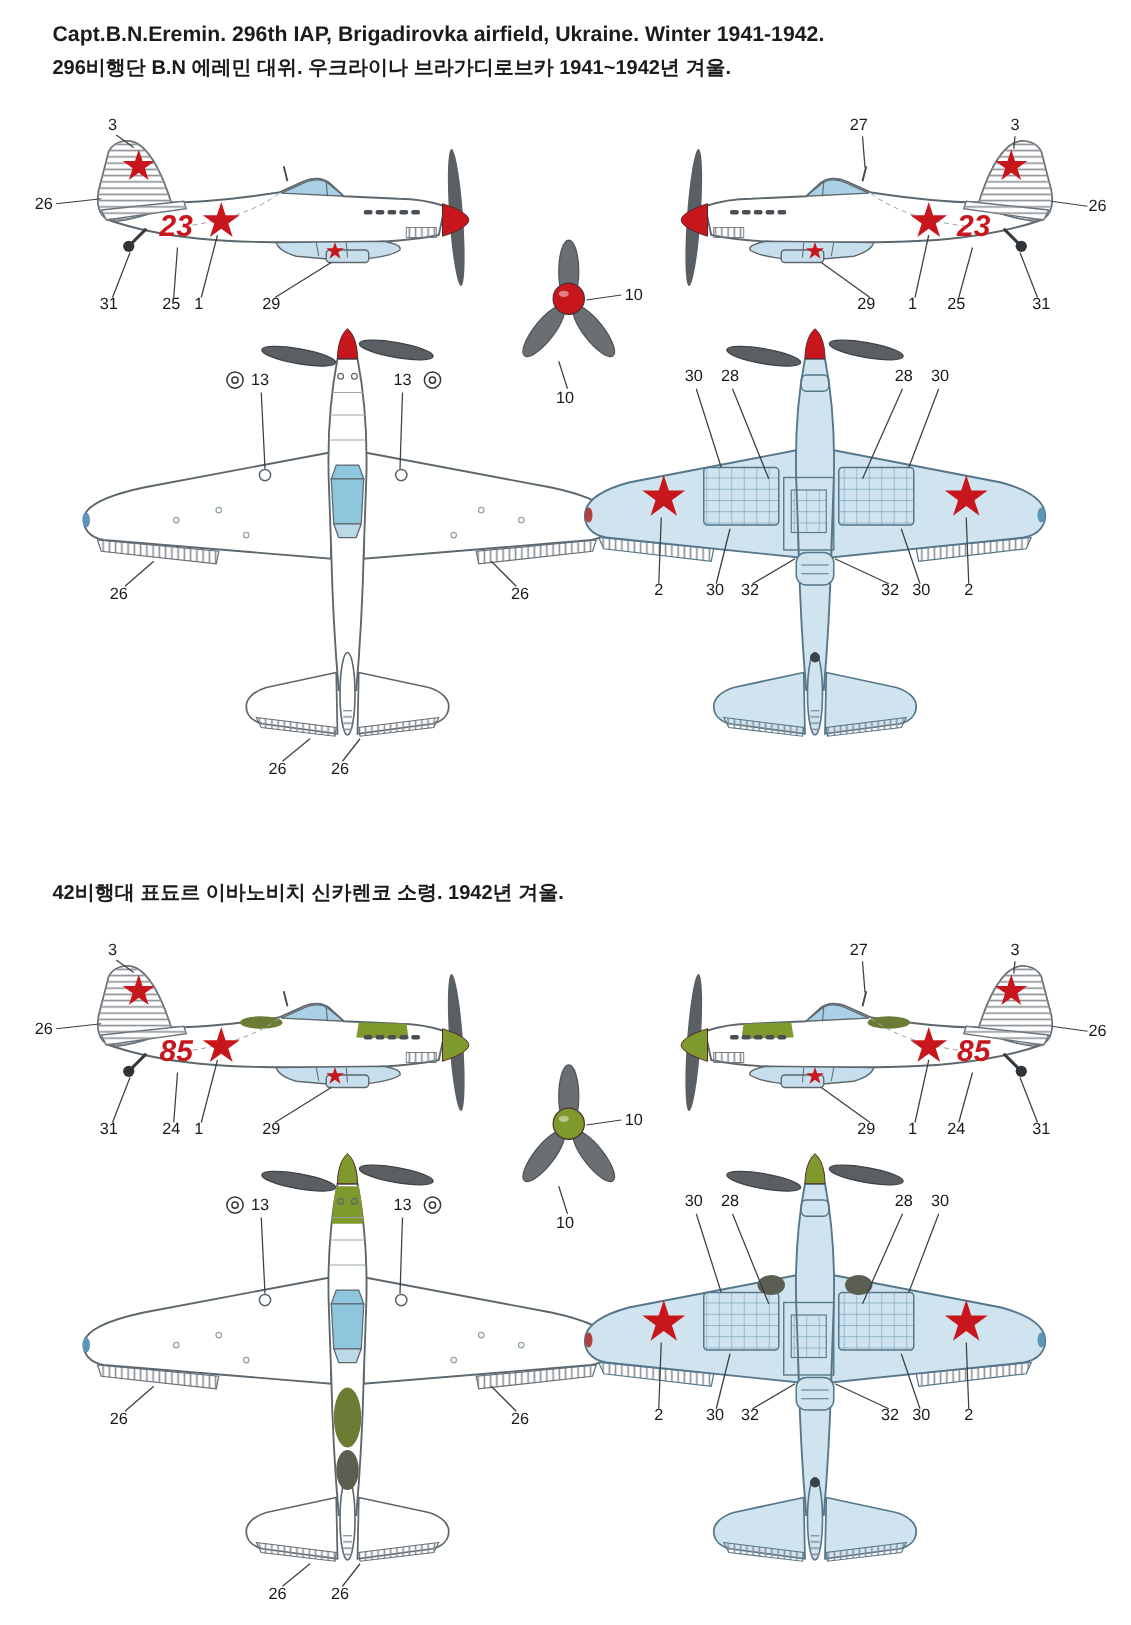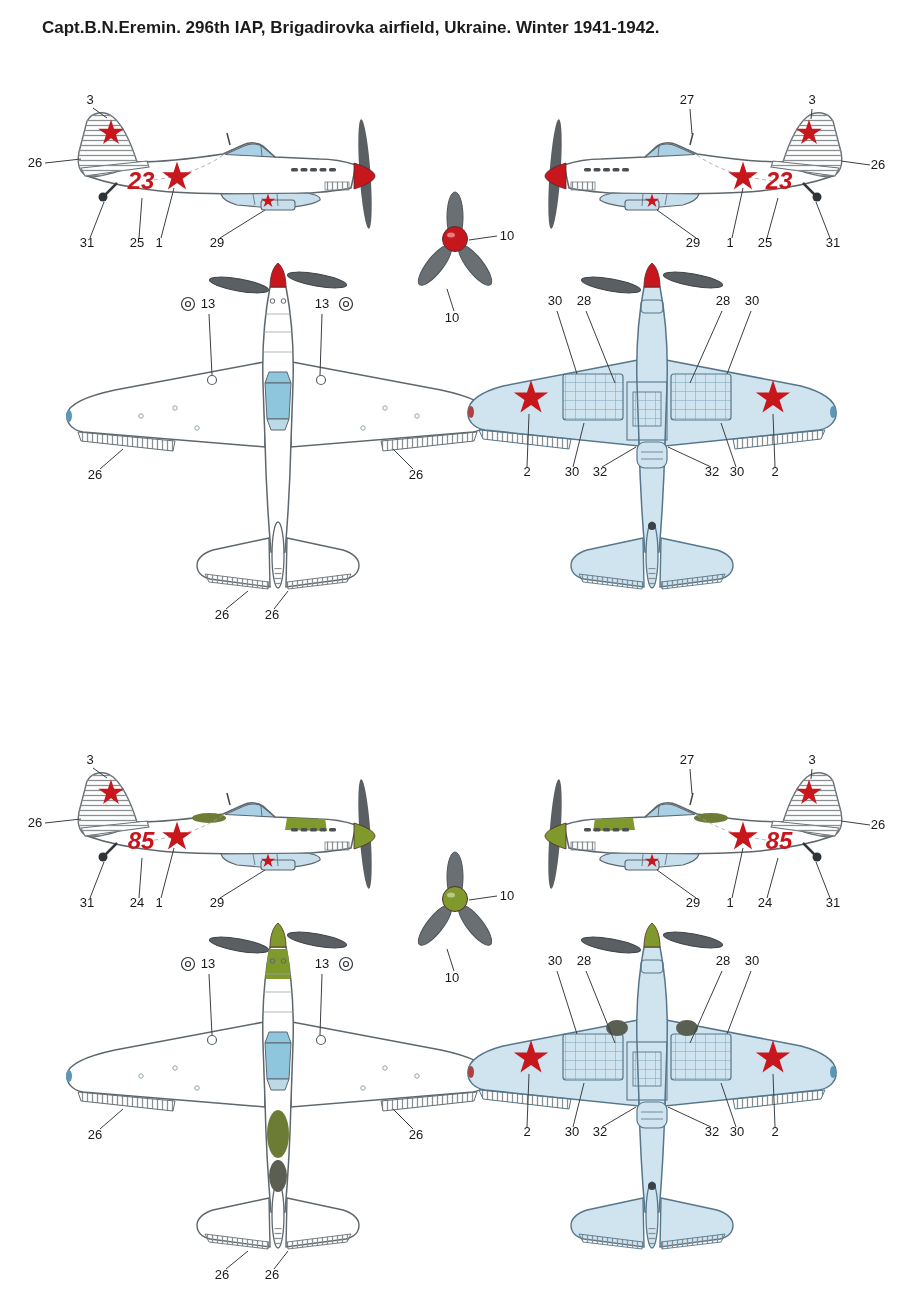--- a/index.html
+++ b/index.html
@@ -145,20 +145,21 @@
       <use href="#star" transform="translate(308,142) scale(1.8)"></use>
       <ellipse cx="6" cy="156" rx="3" ry="6" fill="#b0413e"></ellipse>
       <ellipse cx="368" cy="156" rx="3" ry="6" fill="#5c97b8"></ellipse>
     </g>
   </defs>
 </svg>
 
 <div id="page">
   <div class="panel" id="panel0" style="--spinner: #c8161d; --patch: none; --camo: none; --camo2: none;">
   <div class="title-en">Capt.B.N.Eremin. 296th IAP, Brigadirovka airfield, Ukraine. Winter 1941-1942.</div>
+  <div class="title-ko">296비행단 B.N 에레민 대위. 우크라이나 브라가디로브카 1941~1942년 겨울.</div>
 
   <svg class="view v-side-left" width="360" height="165" viewBox="0 0 360 165">
     <use href="#g-side"></use>
     <text class="acnum" x="116" y="101">23</text>
     <g>
       <path class="leader" d="M68,20 L82,30"></path>
       <path class="leader" d="M20,75 L56,71"></path>
       <path class="leader" d="M65,150 L79,114"></path>
       <path class="leader" d="M114,150 L117,110"></path>
       <path class="leader" d="M136,150 L149,100"></path>
@@ -247,20 +248,21 @@
     <text class="callout" x="287" y="49" text-anchor="middle">30</text>
     <text class="callout" x="62" y="220" text-anchor="middle">2</text>
     <text class="callout" x="107" y="220" text-anchor="middle">30</text>
     <text class="callout" x="135" y="220" text-anchor="middle">32</text>
     <text class="callout" x="247" y="220" text-anchor="middle">32</text>
     <text class="callout" x="272" y="220" text-anchor="middle">30</text>
     <text class="callout" x="310" y="220" text-anchor="middle">2</text>
   </svg>
 </div>
   <div class="panel" id="panel1" style="--spinner: #7f992c; --patch: #7f992c; --camo: #6d7c35; --camo2: #5a5f52;">
+  <div class="title-ko">42비행대 표됴르 이바노비치 신카렌코 소령. 1942년 겨울.</div>
 
   <svg class="view v-side-left" width="360" height="165" viewBox="0 0 360 165">
     <use href="#g-side"></use>
     <text class="acnum" x="116" y="101">85</text>
     <g>
       <path class="leader" d="M68,20 L82,30"></path>
       <path class="leader" d="M20,75 L56,71"></path>
       <path class="leader" d="M65,150 L79,114"></path>
       <path class="leader" d="M114,150 L117,110"></path>
       <path class="leader" d="M136,150 L149,100"></path>

